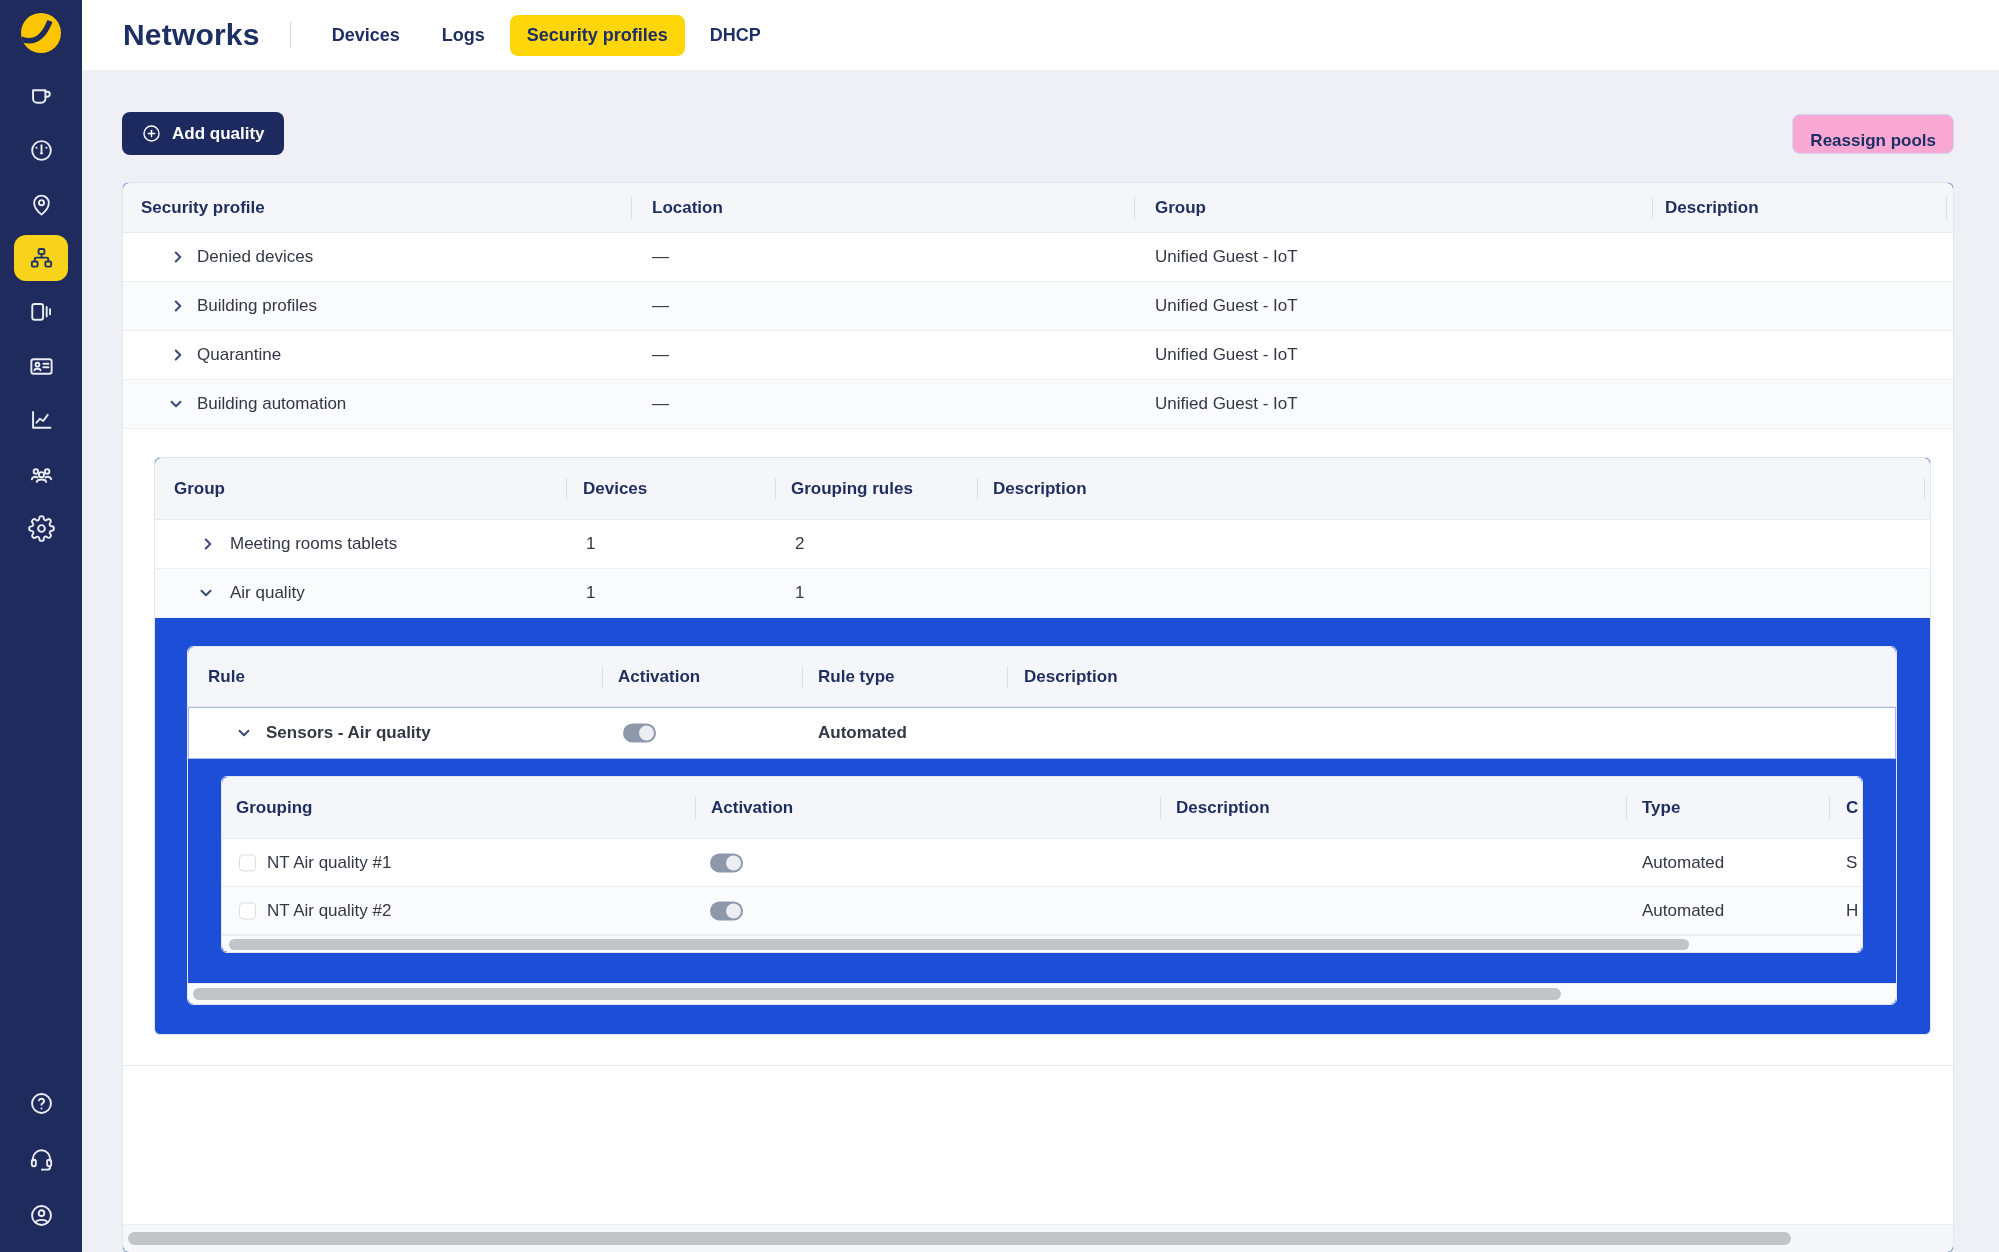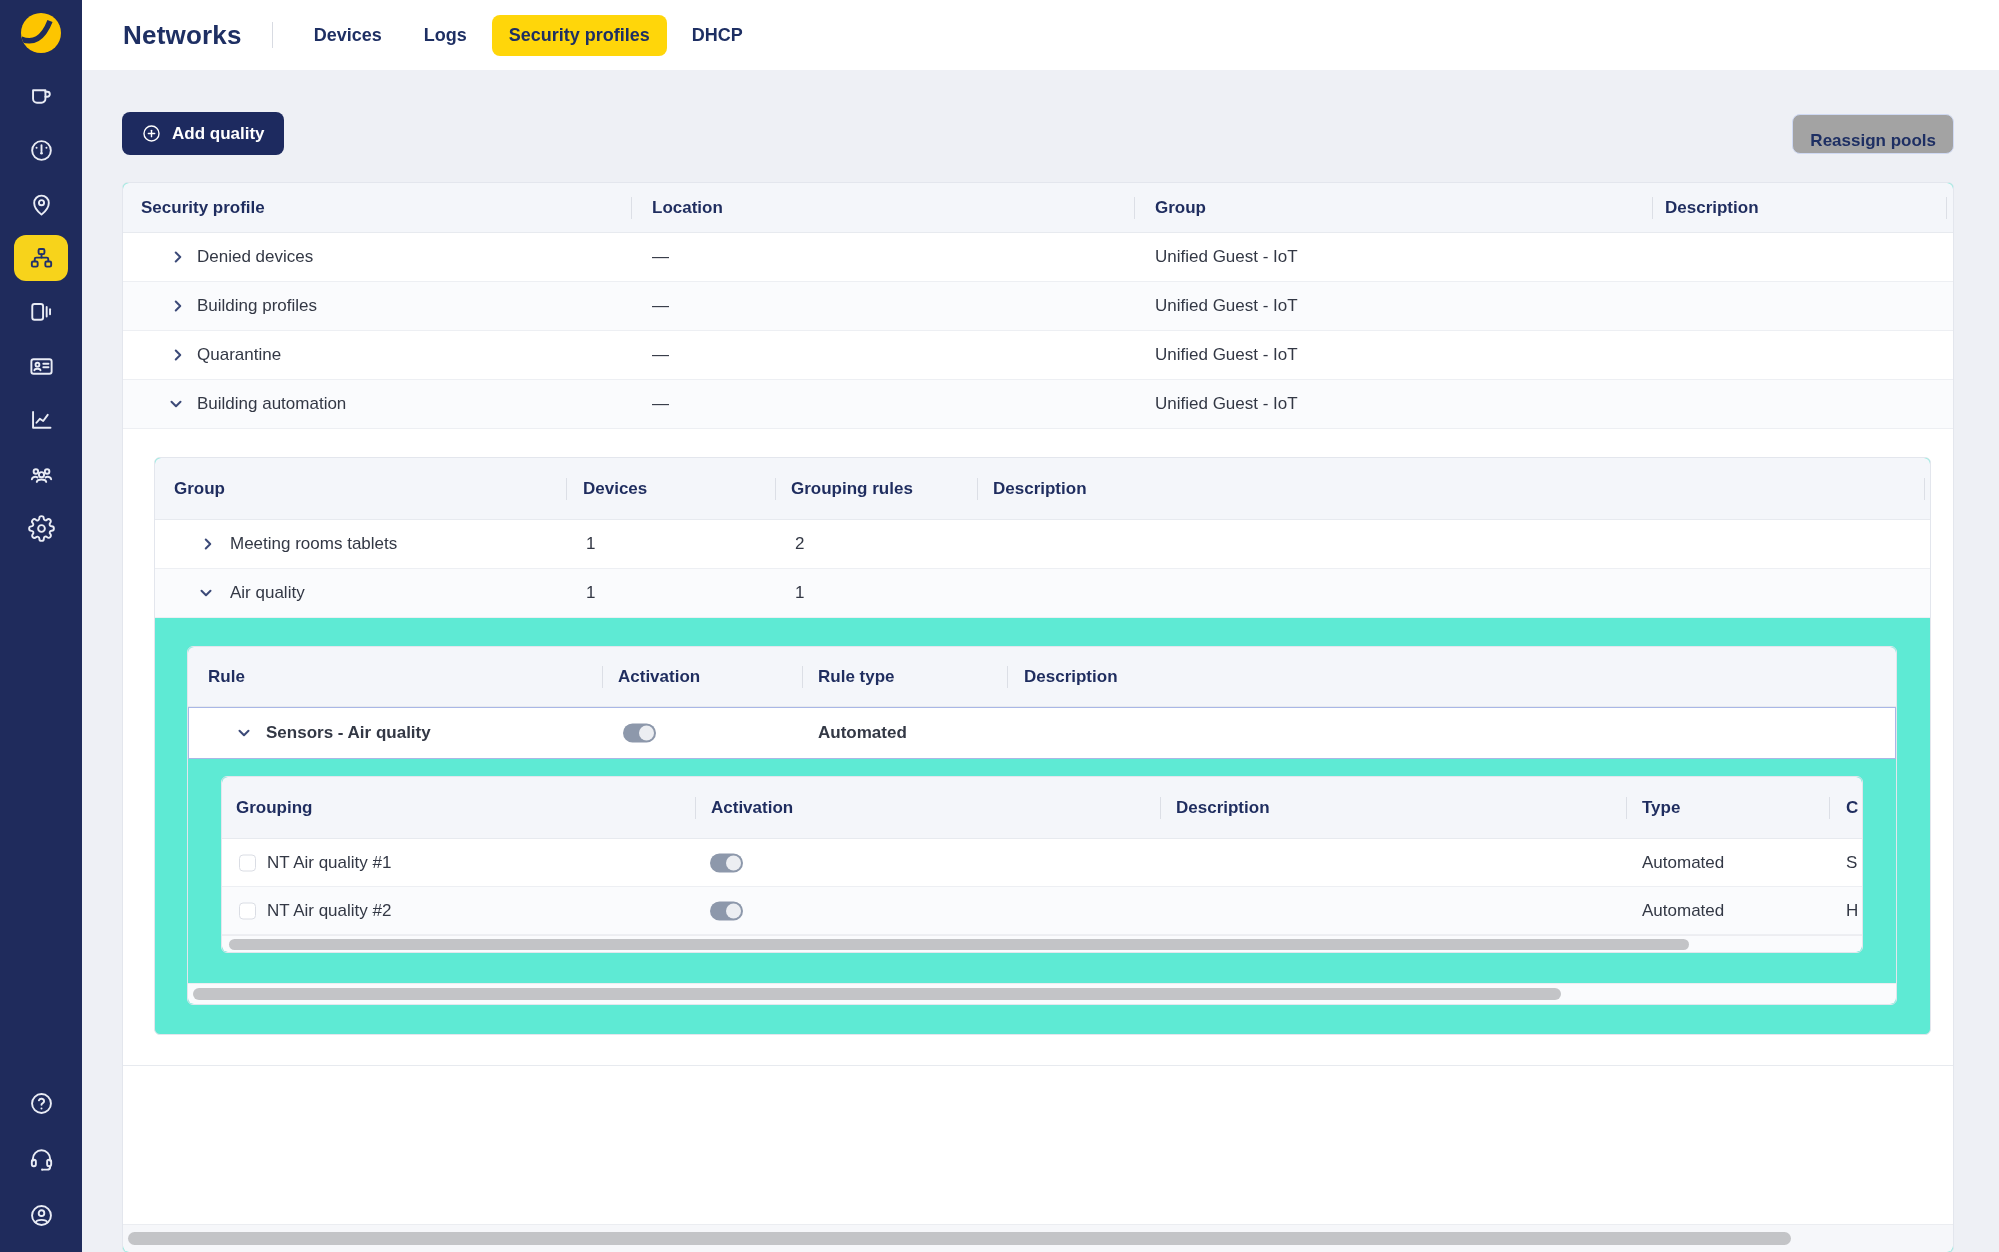--- a/index.html
+++ b/index.html
@@ -11,33 +11,33 @@
   .snav { display:flex; flex-direction:column; gap:8px; align-items:center; }
   .sicon { width:54px; height:46px; display:flex; align-items:center; justify-content:center; border-radius:12px; color:#e9ecf5; cursor:pointer; }
   .sicon svg { width:27px; height:27px; fill:none; stroke:currentColor; stroke-width:1.7; stroke-linecap:round; stroke-linejoin:round; }
   .sicon.active { background:#f7d31b; color:#20306b; }
   .sspacer { flex:1; }
   .sbottom { display:flex; flex-direction:column; gap:10px; align-items:center; margin-bottom:14px; }
 
   
   .main { margin-left:82px; }
   .topbar { height:70px; background:#ffffff; display:flex; align-items:center; padding-left:41px; }
-  .app-title { font-size:26px; font-weight:700; color:#1e2f63; letter-spacing:.2px; }
+  .app-title { font-size:30px; font-weight:700; color:#1e2f63; letter-spacing:.2px; }
   .tb-divider { width:1px; height:26px; background:#d8dbe2; margin:0 24px 0 30px; }
   .tab { font-size:18px; font-weight:600; color:#1e2f63; padding:10px 17px; border-radius:8px; margin-right:8px; cursor:pointer; white-space:nowrap; }
   .tab.active { background:#ffd60a; }
 
   
   .content { height:1182px; background:#eef0f5; padding:42px 0 0 40px; }
   .toolbar { width:1832px; display:flex; justify-content:space-between; align-items:center; }
   .btn-primary { background:#1d2a5f; color:#fff; font-weight:700; font-size:17px; border:none; border-radius:8px; height:43px; padding:0 19px; display:inline-flex; align-items:center; gap:10px; cursor:pointer; font-family:inherit; }
   .btn-primary svg { width:21px; height:21px; fill:none; stroke:#fff; stroke-width:1.6; stroke-linecap:round; }
-  .btn-secondary { background:#a3a3a3; color:#1e2f63; font-weight:700; font-size:17px; border:1px solid #cfd9f3; border-radius:8px; height:40px; padding:16px 17px; cursor:pointer; font-family:inherit;text-align:right; }
-
-  .card { background:#5eead4; border:1px solid #e3e6ed; border-radius:6px; }
+  .btn-secondary { background:#f9a8d4; color:#1e2f63; font-weight:700; font-size:17px; border:1px solid #cfd9f3; border-radius:8px; height:40px; padding:16px 17px; cursor:pointer; font-family:inherit;text-align:right; }
+
+  .card { background:#1d4ed8; border:1px solid #e3e6ed; border-radius:6px; }
   .outer-card { width:1832px; margin-top:27px; }
 
   .thead { position:relative; background:#f4f6fa; border-bottom:1px solid #e7eaef; font-weight:700; color:#1f2d5f; font-size:17px; border-radius:6px 6px 0 0; }
   .trow { position:relative; font-size:17px; color:#333845; border-bottom:1px solid #edeff3; background:#fff; cursor:pointer; }
   .trow.alt { background:#fafbfd; }
   .cell { position:absolute; top:50%; transform:translateY(-50%); white-space:nowrap; }
   .vd { position:absolute; top:50%; transform:translateY(-50%); width:1px; height:22px; background:#dcdfe6; }
 
   .chev { display:inline-flex; width:18px; height:18px; cursor:pointer; }
   .chev svg { width:18px; height:18px; fill:none; stroke:#3c4a78; stroke-width:1.8; stroke-linecap:round; stroke-linejoin:round; }

